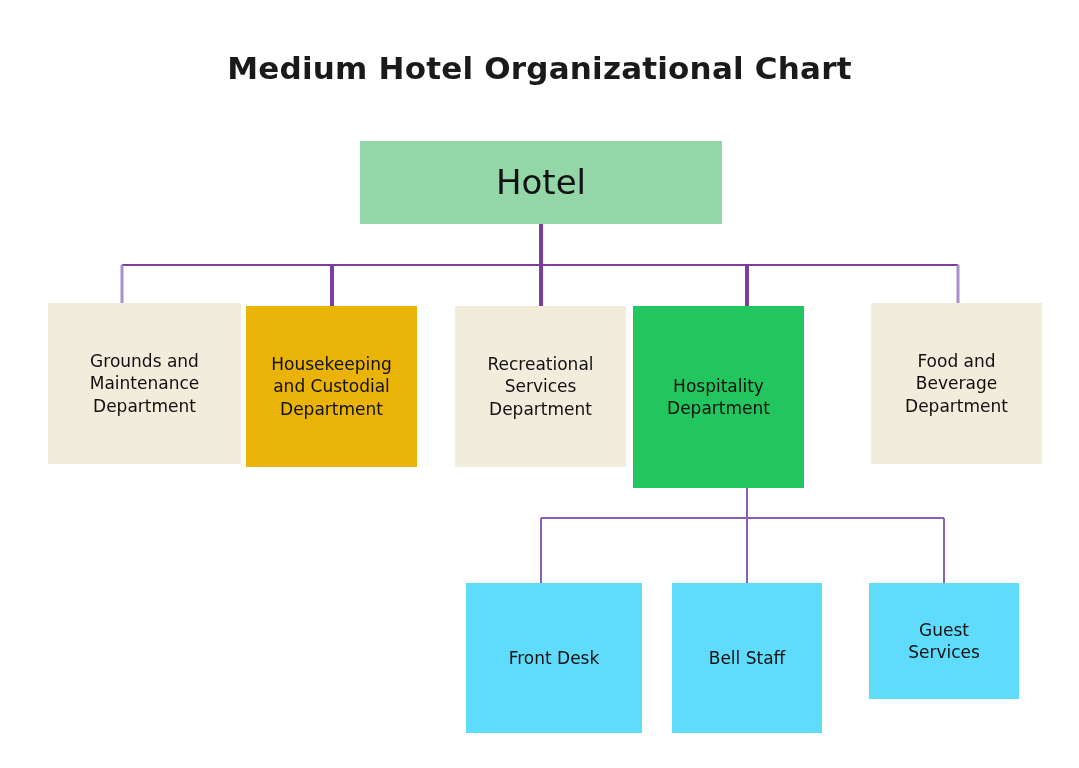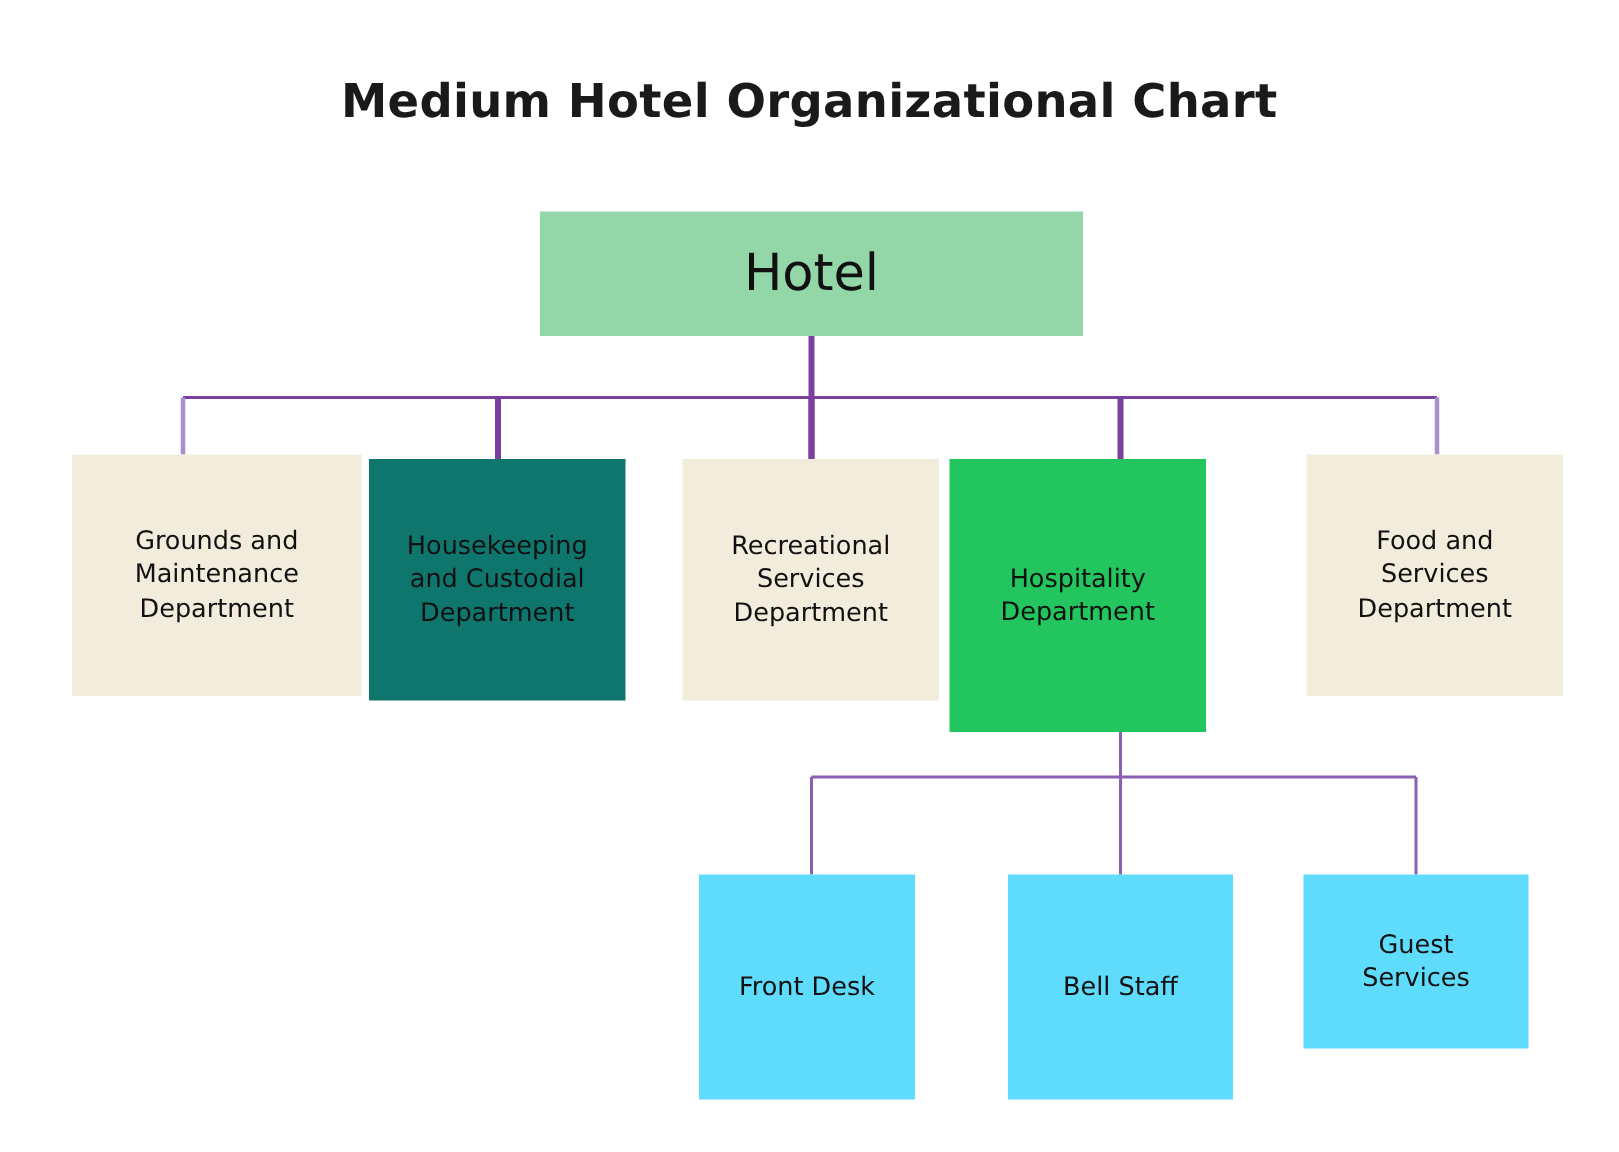--- a/index.html
+++ b/index.html
@@ -95,44 +95,44 @@
   <div class="node level-root" style="left:360px; top:141px; width:362px; height:83px; background:#93d6a8;">
     <span class="node-label">Hotel</span>
   </div>
 
   <div class="node level-dept" style="left:37px; top:303px; width:193px; height:161px; background:#f2ecdd;margin-left:11px;">
     <span class="node-label">Grounds and
 Maintenance
 Department</span>
   </div>
 
-  <div class="node level-dept" style="left:246px; top:306px; width:171px; height:161px; background:#0f766e;">
+  <div class="node level-dept" style="left:246px; top:306px; width:171px; height:161px; background:#eab308;">
     <span class="node-label">Housekeeping
 and Custodial
 Department</span>
   </div>
 
   <div class="node level-dept" style="left:455px; top:306px; width:171px; height:161px; background:#f2ecdd;">
     <span class="node-label">Recreational
 Services
 Department</span>
   </div>
 
   <div class="node level-dept" style="left:633px; top:306px; width:171px; height:182px; background:#22c55e;">
     <span class="node-label">Hospitality
 Department</span>
   </div>
 
   <div class="node level-dept" style="left:871px; top:303px; width:171px; height:161px; background:#f2ecdd;">
     <span class="node-label">Food and
-Services
+Beverage
 Department</span>
   </div>
 
-  <div class="node level-team" style="left:466px; top:583px; width:144px; height:150px; background:#5fdcfb;justify-content:flex-end;">
+  <div class="node level-team" style="left:466px; top:583px; width:176px; height:150px; background:#5fdcfb;justify-content:flex-end;">
     <span class="node-label">Front Desk</span>
   </div>
 
   <div class="node level-team" style="left:672px; top:583px; width:150px; height:150px; background:#5fdcfb;">
     <span class="node-label">Bell Staff</span>
   </div>
 
   <div class="node level-team" style="left:869px; top:583px; width:150px; height:116px; background:#5fdcfb;">
     <span class="node-label">Guest
 Services</span>

